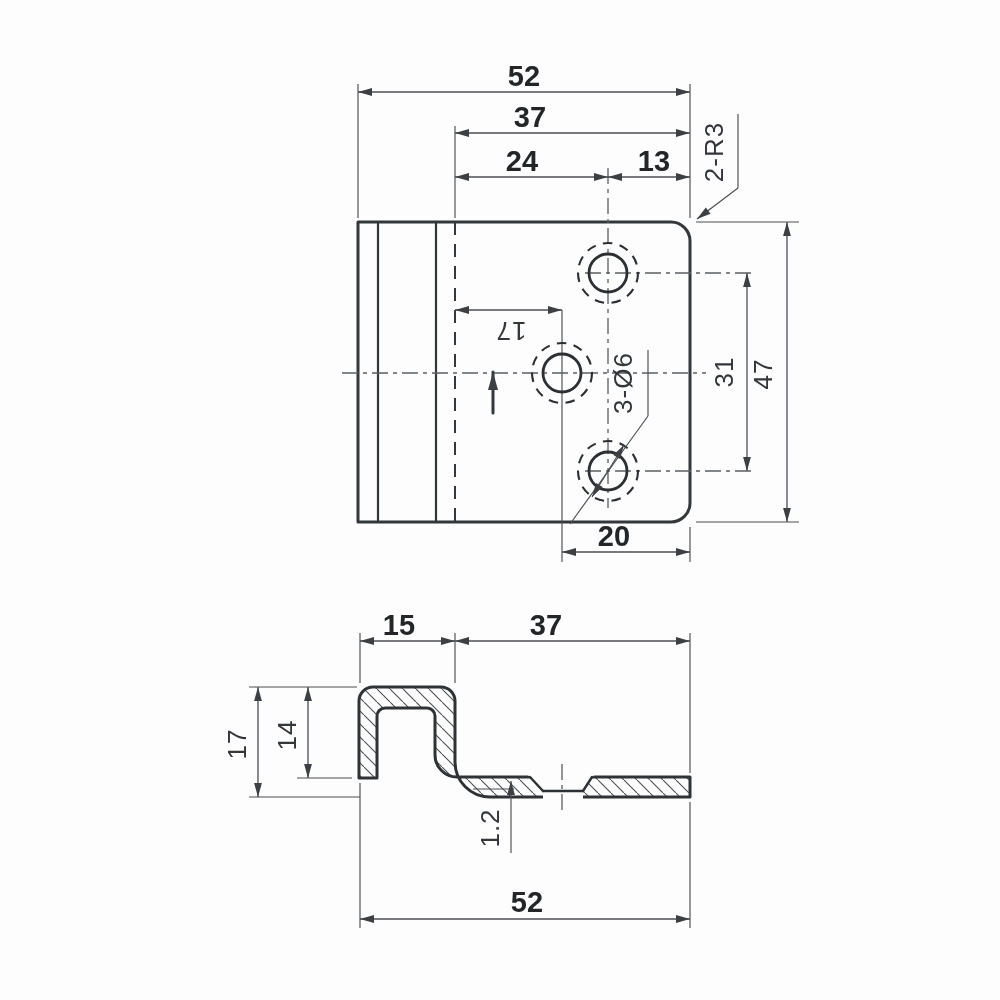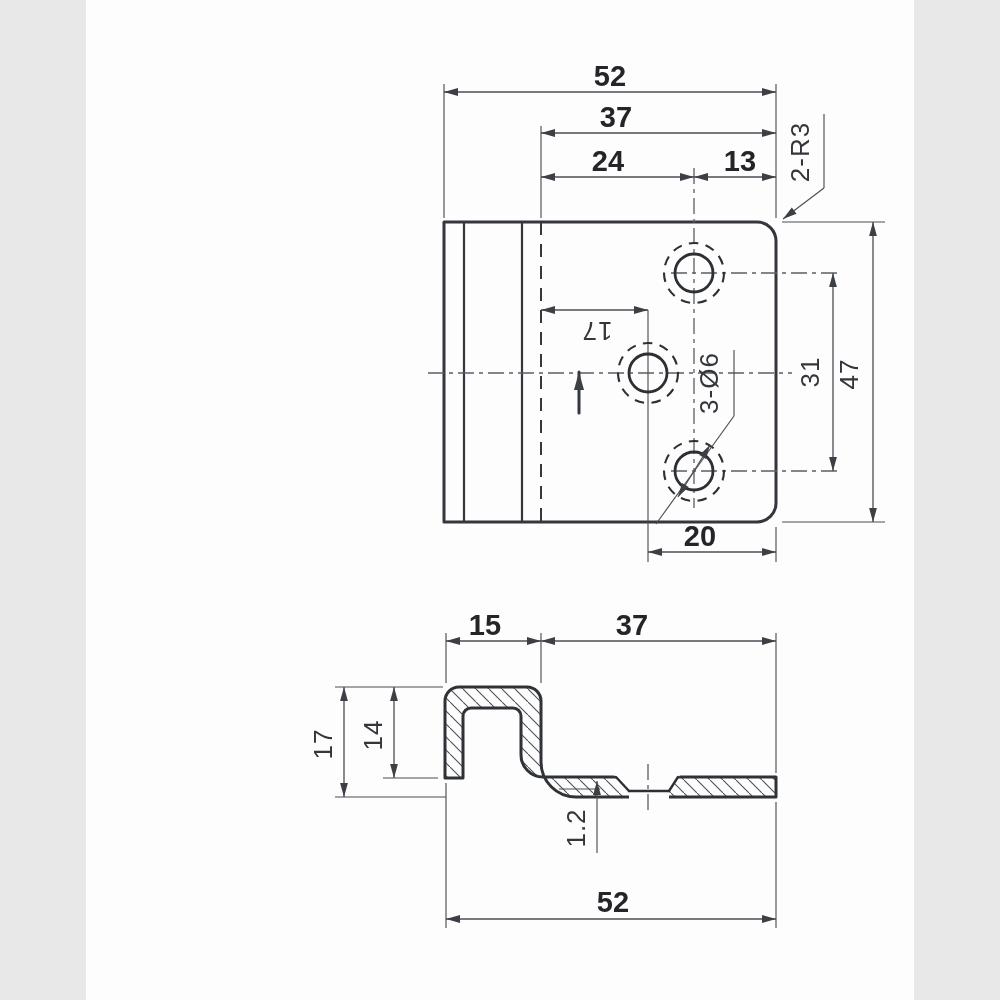--- a/index.html
+++ b/index.html
@@ -1,17 +1,17 @@
 <!DOCTYPE html>
 <html><head>
 <meta charset="utf-8">
 <style>
   html,body{margin:0;padding:0;background:#e8e8e8;}
   .page{
-    position:relative;width:828px;height:1000px;margin:0 auto;
+    position:relative;width:1000px;height:1000px;margin:0 auto;
     background:#fdfdfd;overflow:hidden;
     font-family:"Liberation Sans", sans-serif;
   }
   svg{display:block}
   
   .outline{fill:none;stroke:#34373c;stroke-width:3;stroke-linejoin:round;stroke-linecap:round;}
   .edge2{fill:none;stroke:#34373c;stroke-width:2.2;}
   .bend-dashed{fill:none;stroke:#34373c;stroke-width:2;stroke-dasharray:13 9;}
   .hole{fill:none;stroke:#2c2f34;stroke-width:2.8;}
   .csink{fill:none;stroke:#2c2f34;stroke-width:2.1;stroke-dasharray:9.5 7.5;}

